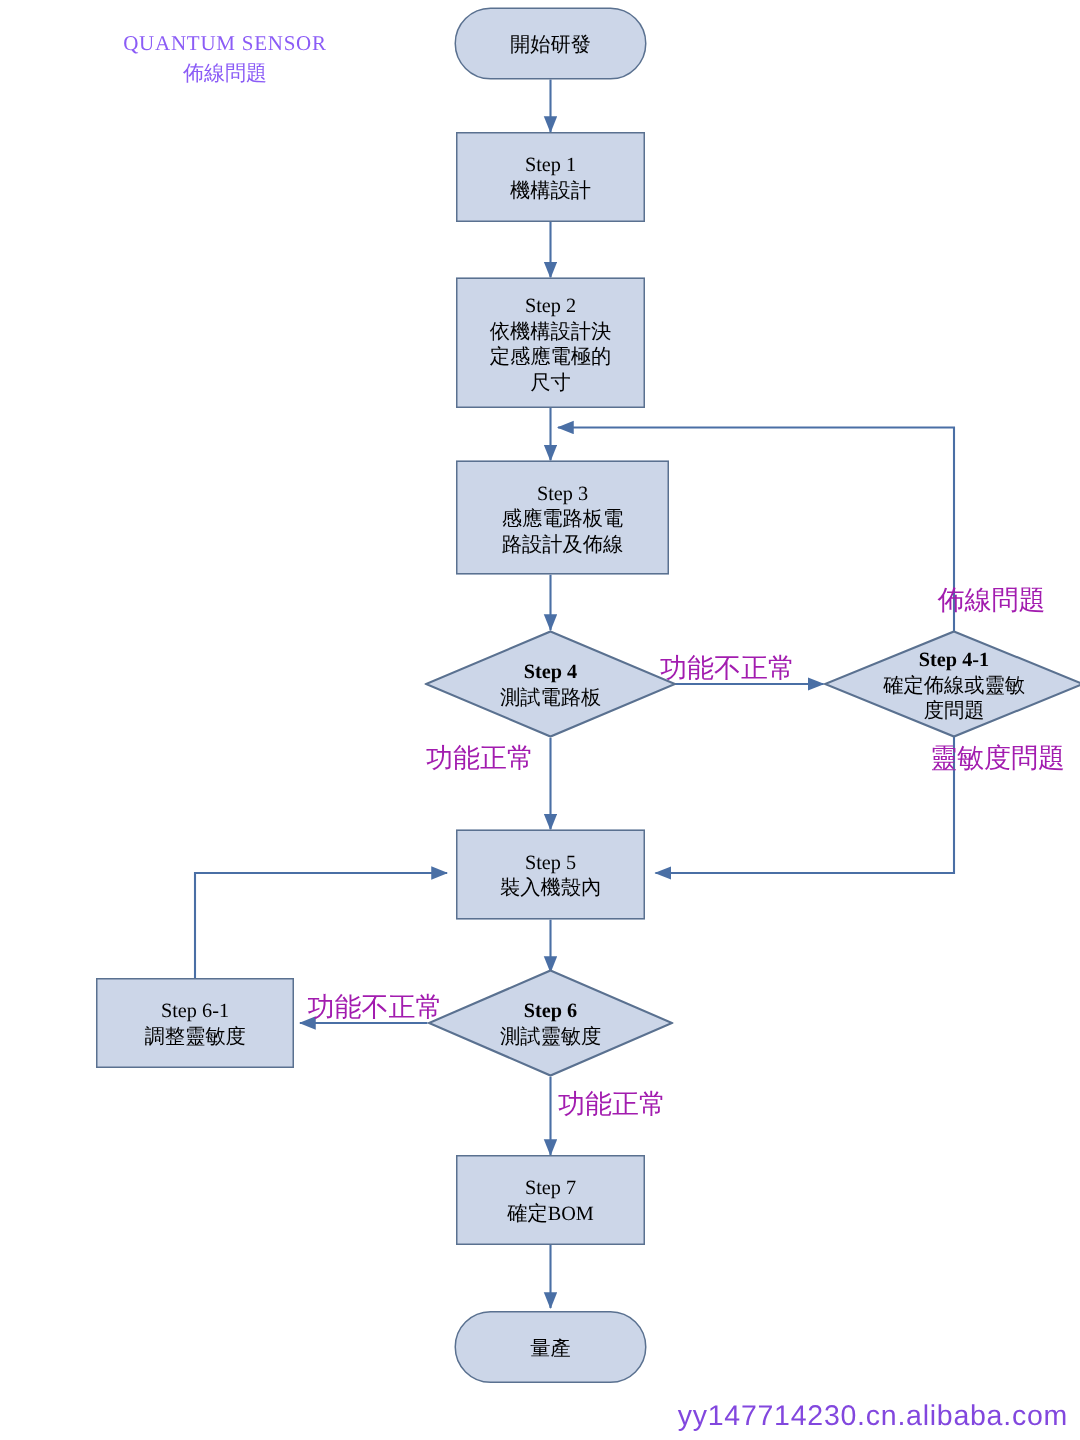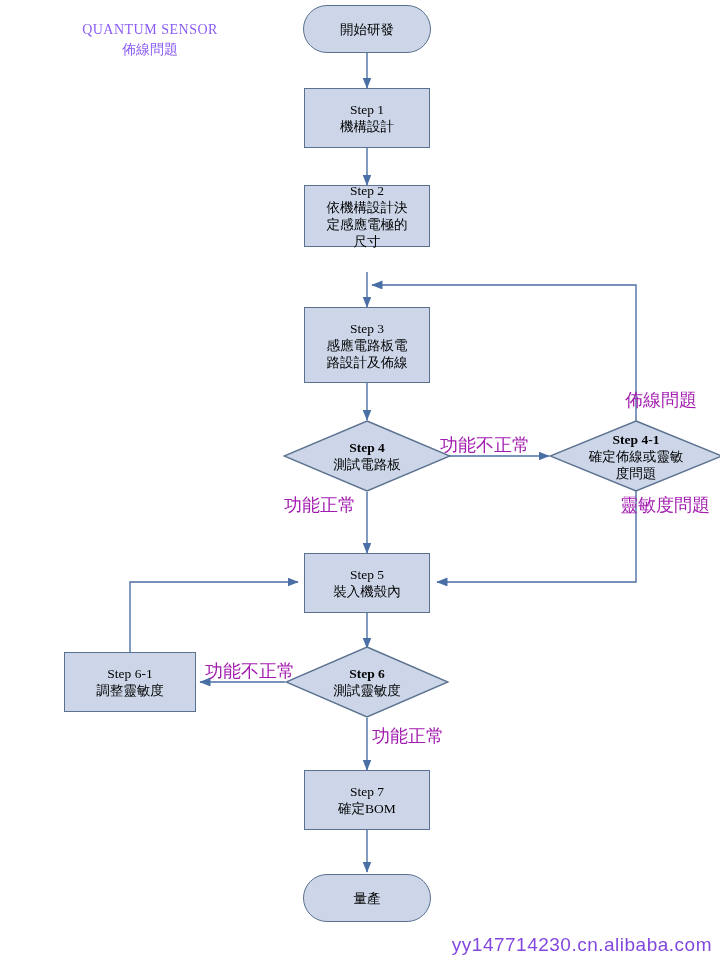--- a/index.html
+++ b/index.html
@@ -157,28 +157,28 @@
 
   <div class="node terminator" style="left:303px; top:5px; width:128px; height:48px;">
     <span class="ln">開始研發</span>
   </div>
 
   <div class="node" style="left:304px; top:88px; width:126px; height:60px;">
     <span class="ln bold">Step 1</span>
     <span class="ln">機構設計</span>
   </div>
 
-  <div class="node" style="left:304px; top:185px; width:126px; height:62px;">
+  <div class="node" style="left:304px; top:185px; width:126px; height:87px;">
     <span class="ln bold">Step 2</span>
     <span class="ln">依機構設計決</span>
     <span class="ln">定感應電極的</span>
     <span class="ln">尺寸</span>
   </div>
 
-  <div class="node" style="left:304px; top:307px; width:126px; height:76px;">
+  <div class="node" style="left:304px; top:307px; width:142px; height:76px;">
     <span class="ln bold">Step 3</span>
     <span class="ln">感應電路板電</span>
     <span class="ln">路設計及佈線</span>
   </div>
 
   <div class="diamond-wrap" style="left:283px; top:420px; width:168px; height:72px;">
     <svg class="dshape" viewBox="0 0 168 72" preserveAspectRatio="none">
       <polygon points="84,1 167,36 84,71 1,36" fill="#ccd6e8" stroke="#5a7190" stroke-width="1.4"></polygon>
     </svg>
     <div class="dtext">

